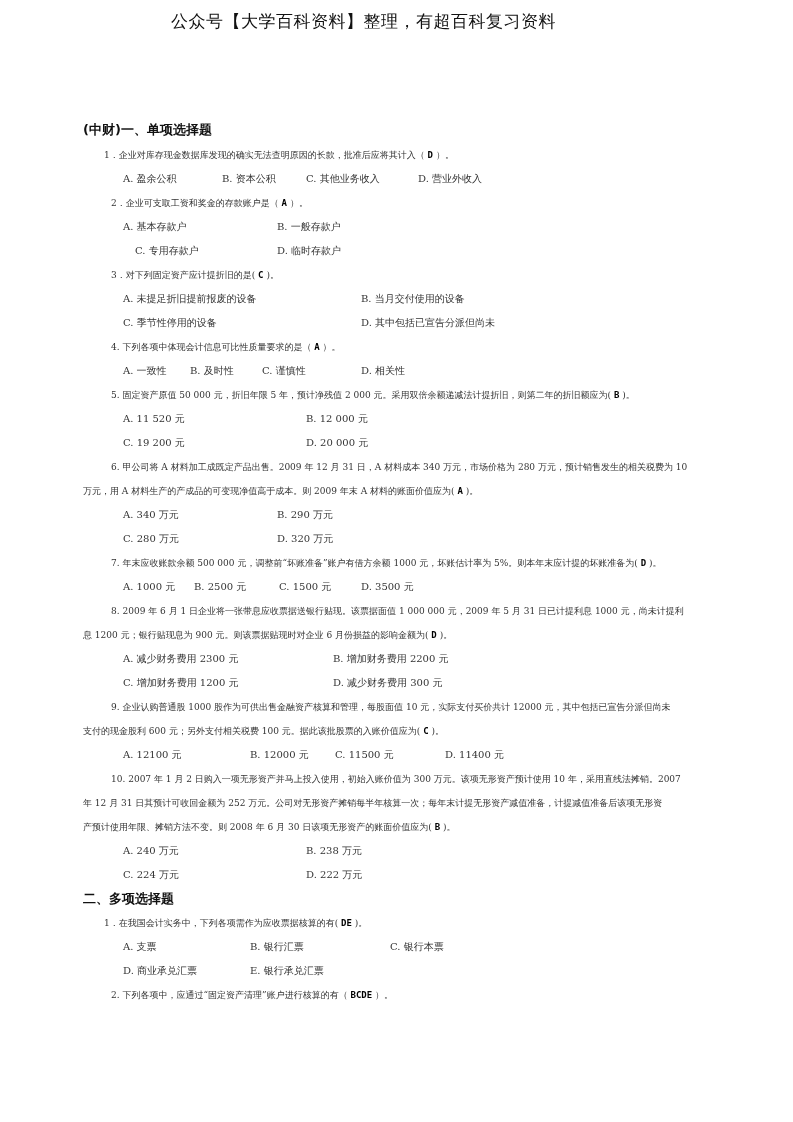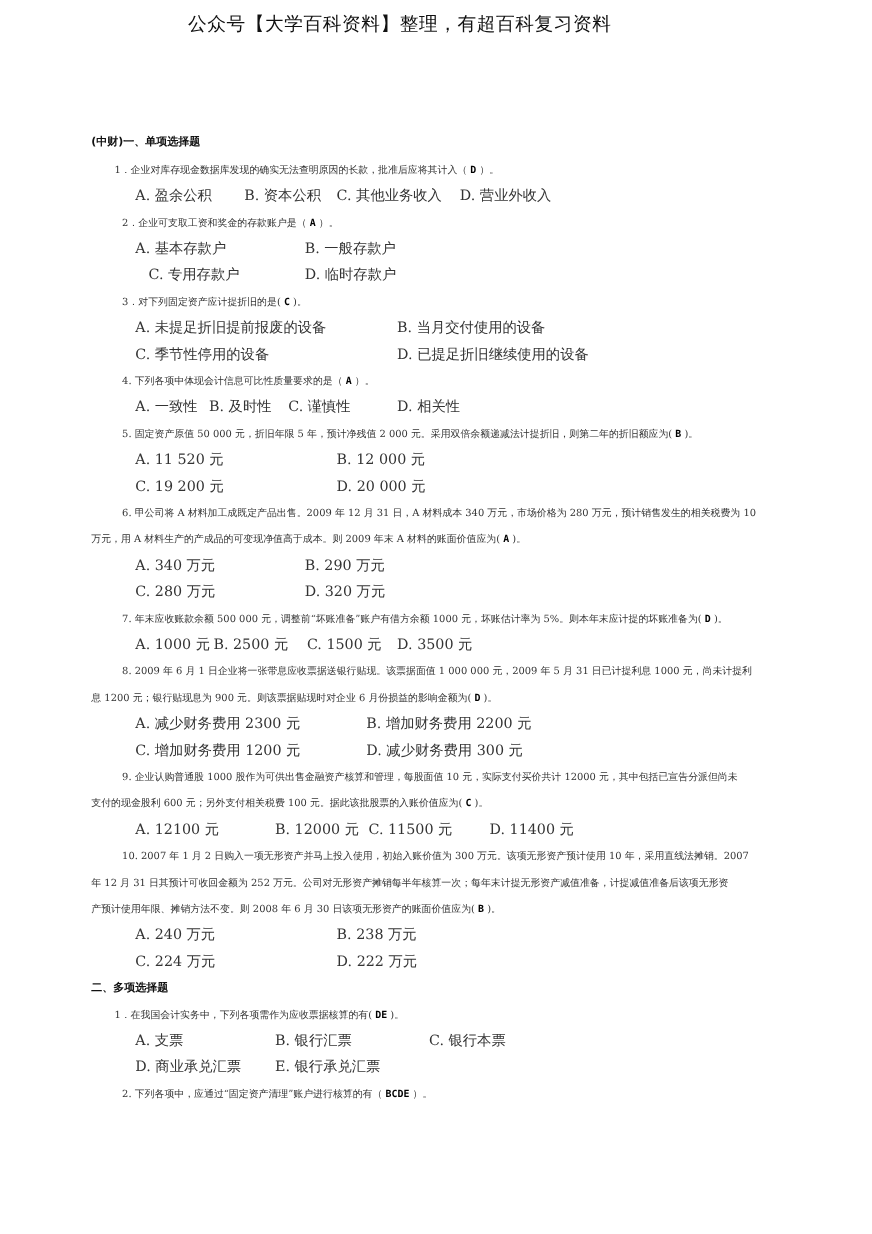--- a/index.html
+++ b/index.html
@@ -6,23 +6,23 @@
     body {
       width: 793px; height: 1122px; position: relative; overflow: hidden;
       font-family: "DejaVu Serif", "Liberation Serif", serif;
       color: #222;
     }
     .header {
       position: absolute; top: 10px; left: 0; width: 727px; text-align: center;
       font-size: 17px; color: #111; letter-spacing: 0.5px;
     }
     .line { position: absolute; font-size: 9px; line-height: 12px; white-space: nowrap; color: #333; }
-    .sec { font-weight: bold; font-family: "DejaVu Sans", "Liberation Sans", sans-serif; color: #111; font-size: 10px; text-align: right; }
+    .sec { font-weight: bold; font-family: "DejaVu Sans", "Liberation Sans", sans-serif; color: #111; font-size: 13px; text-align: right; }
     .ans { font-weight: bold; font-family: "DejaVu Sans Mono", "Liberation Mono", monospace; color: #000; }
-    .opt { position: absolute; font-size: 13px; line-height: 12px; white-space: nowrap; color: #333; }
+    .opt { position: absolute; font-size: 10px; line-height: 12px; white-space: nowrap; color: #333; }
   </style>
 </head>
 <body>
 
 <div class="header">公众号【大学百科资料】整理，有超百科复习资料</div>
 
 <div class="line sec" style="left:83px; top:124px;">(中财)一、单项选择题</div>
 
 <div class="line" style="left:104px; top:149px;"><span>1．企业对库存现金数据库发现的确实无法查明原因的长款，批准后应将其计入（ </span><span class="ans">D</span><span>   ）。</span></div>
 <div class="opt" style="left:123px; top:173px;">A. 盈余公积</div>
@@ -33,21 +33,21 @@
 <div class="line" style="left:111px; top:197px;"><span>2．企业可支取工资和奖金的存款账户是（  </span><span class="ans">A</span><span>  ）。</span></div>
 <div class="opt" style="left:123px; top:221px;">A. 基本存款户</div>
 <div class="opt" style="left:277px; top:221px;">B. 一般存款户</div>
 <div class="opt" style="left:123px; top:245px;margin-left:12px;">C. 专用存款户</div>
 <div class="opt" style="left:277px; top:245px;">D. 临时存款户</div>
 
 <div class="line" style="left:111px; top:269px;"><span>3．对下列固定资产应计提折旧的是(     </span><span class="ans">C</span><span>     )。</span></div>
 <div class="opt" style="left:123px; top:293px;">A. 未提足折旧提前报废的设备</div>
 <div class="opt" style="left:361px; top:293px;">B.  当月交付使用的设备</div>
 <div class="opt" style="left:123px; top:317px;">C. 季节性停用的设备</div>
-<div class="opt" style="left:361px; top:317px;">D.  已提足折旧继续使用的设备</div>
+<div class="opt" style="left:361px; top:317px;">D.  其中包括已宣告分派但尚未</div>
 
 <div class="line" style="left:111px; top:341px;"><span>4. 下列各项中体现会计信息可比性质量要求的是（ </span><span class="ans">A</span><span>   ）。</span></div>
 <div class="opt" style="left:123px; top:365px;">A. 一致性</div>
 <div class="opt" style="left:190px; top:365px;">B. 及时性</div>
 <div class="opt" style="left:262px; top:365px;">C. 谨慎性</div>
 <div class="opt" style="left:361px; top:365px;">D. 相关性</div>
 
 <div class="line" style="left:111px; top:389px;"><span>5. 固定资产原值 50 000 元，折旧年限 5 年，预计净残值 2 000 元。采用双倍余额递减法计提折旧，则第二年的折旧额应为(  </span><span class="ans">B</span><span>  )。</span></div>
 <div class="opt" style="left:123px; top:413px;">A. 11  520 元</div>
 <div class="opt" style="left:306px; top:413px;">B. 12  000 元</div>

